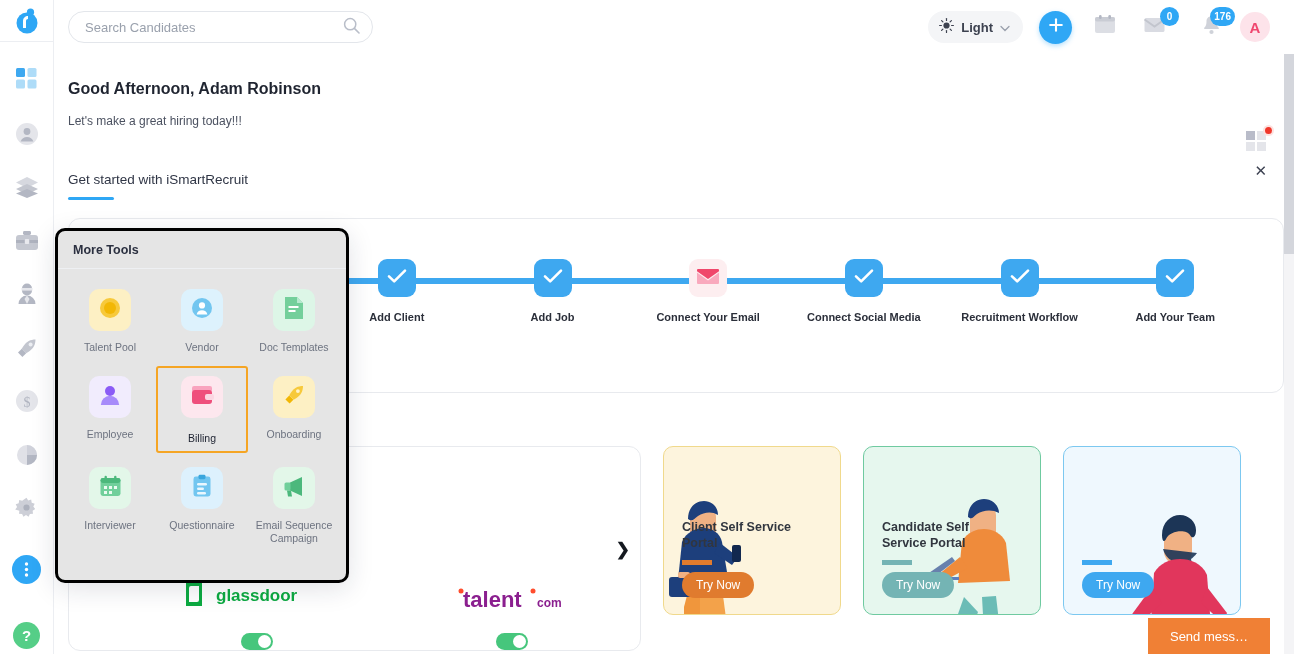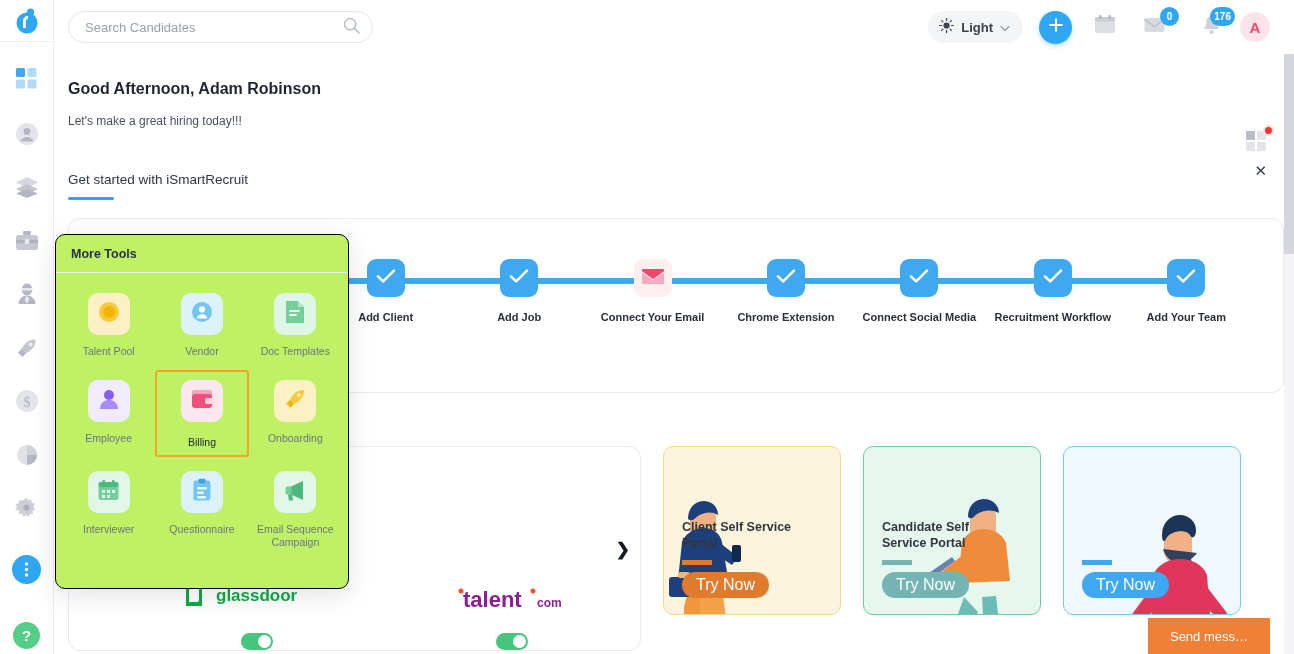--- a/index.html
+++ b/index.html
@@ -132,28 +132,28 @@
   .boards-next { position: absolute; right: 10px; top: 92px; font-size: 17px; font-weight: bold; color: #14181f; cursor: pointer; }
 
   .promo-card {
     position: relative; width: 178px; height: 169px; border-radius: 10px; overflow: hidden;
     border: 1px solid transparent;
   }
   .promo-card .ptitle { position: absolute; left: 18px; top: 72px; font-size: 12.5px; font-weight: bold; color: #31363f; line-height: 1.3; width: 110px; }
   .promo-card .pbar { position: absolute; left: 18px; top: 113px; width: 30px; height: 5px; }
   .promo-btn {
     position: absolute; left: 18px; top: 125px; height: 26px; padding: 8px 14px; border-radius: 14px;
-    color: #fff; font-size: 16px; display: flex; align-items: center; justify-content: center; cursor: pointer;
+    color: #fff; font-size: 12px; display: flex; align-items: center; justify-content: center; cursor: pointer;
     border: none; font-family: "Liberation Sans", sans-serif;
   }
 
   
   #more-tools {
-    position: absolute; left: 55px; top: 234px; width: 294px; height: 355px;
-    background: #bef264; border-radius: 10px; border: 1px solid #000000;
+    position: absolute; left: 55px; top: 228px; width: 294px; height: 355px;
+    background: #e5e5e5; border-radius: 10px; border: 3px solid #000000;
     box-shadow: 0 6px 26px rgba(20,30,60,.13); z-index: 50;
   }
   #more-tools .mt-head {
     height: 38px; display: flex; align-items: center; padding: 0 15px;
     border-bottom: 1px solid #eef0f3; font-size: 12.5px; font-weight: bold; color: #2b3040;
   }
   .mt-grid { display: grid; grid-template-columns: repeat(3, 1fr); padding: 10px 6px; row-gap: 4px; }
   .mt-item { display: flex; flex-direction: column; align-items: center; padding: 8px 2px 6px; cursor: pointer; border:2px solid transparent; border-radius:3px; }
   .mt-item.selected { border-color: #f5a524; }
   .mt-tile { width: 42px; height: 42px; border-radius: 10px; display: flex; align-items: center; justify-content: center; }
@@ -412,31 +412,20 @@
             <span>
               <svg width="24" height="17" viewBox="0 0 24 17">
                 <path d="M1 3.2 12 11 23 3.2V2a1 1 0 0 0-1-1H2a1 1 0 0 0-1 1z" fill="#f0476b"></path>
                 <path d="M1 4.6V15a1 1 0 0 0 1 1h20a1 1 0 0 0 1-1V4.6L12 12.4z" fill="#f9a9bd"></path>
               </svg>
             </span>
           </div>
           <div class="step-label">Connect Your Email</div>
         </div>
 
-        <div class="step">
-          <div class="connector"></div>
-          <div class="step-box">
-            <span>
-              <svg width="20" height="16" viewBox="0 0 20 16">
-                  <path d="M2 8.4 7.2 13.4 18 2.6" fill="none" stroke="#fff" stroke-width="2.6" stroke-linecap="round" stroke-linejoin="round"></path>
-                </svg>
-            </span>
-          </div>
-          <div class="step-label">Chrome Extension</div>
-        </div>
 
         <div class="step">
           <div class="connector"></div>
           <div class="step-box">
             <span>
               <svg width="20" height="16" viewBox="0 0 20 16">
                   <path d="M2 8.4 7.2 13.4 18 2.6" fill="none" stroke="#fff" stroke-width="2.6" stroke-linecap="round" stroke-linejoin="round"></path>
                 </svg>
             </span>
           </div>

